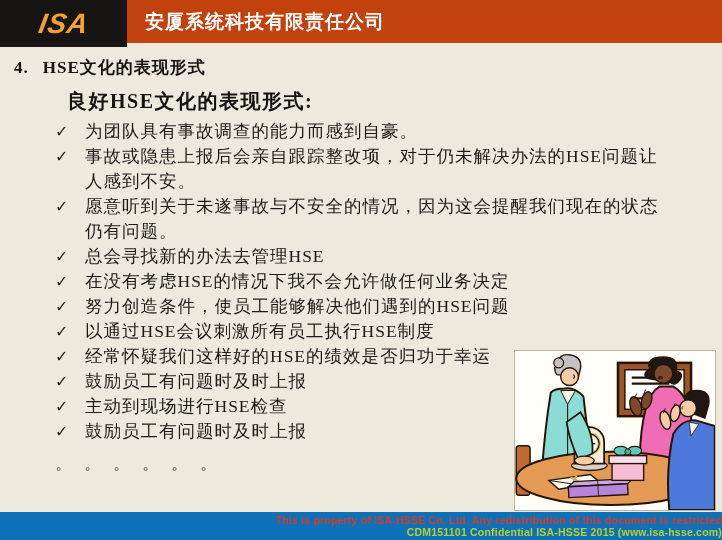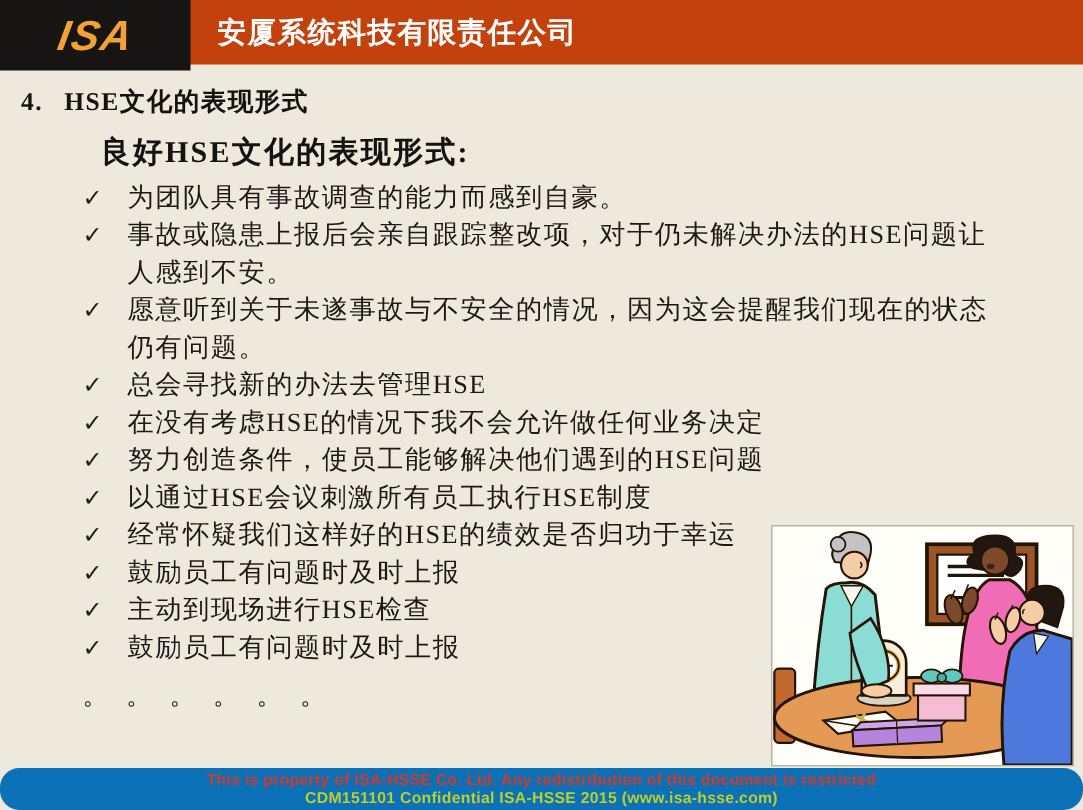--- a/index.html
+++ b/index.html
@@ -59,23 +59,22 @@
   }
   
   .clipart{
     position:absolute; left:514px; top:350px; width:202px; height:161px;
     background:#fffef8; border:1px solid #b9b5a7; box-sizing:border-box;
   }
   .clipart svg{display:block; width:100%; height:100%;}
   
   .footer-bar{
     position:absolute; left:0; right:0; bottom:0; height:28px;
-    background:#0d71b8; text-align:center;
+    background:#0d71b8; text-align:right;
     font-family:"Liberation Sans",sans-serif;
-    border-radius:13px;
   }
   .footer-line1{
     margin-top:2px; font-size:10.5px; color:#cf3b2a; font-weight:bold; letter-spacing:0.2px;
   }
   .footer-line2{
     font-size:10.5px; color:#b9cf2c; font-weight:bold; letter-spacing:0.2px;
   }
 </style>
 </head>
 <body>

